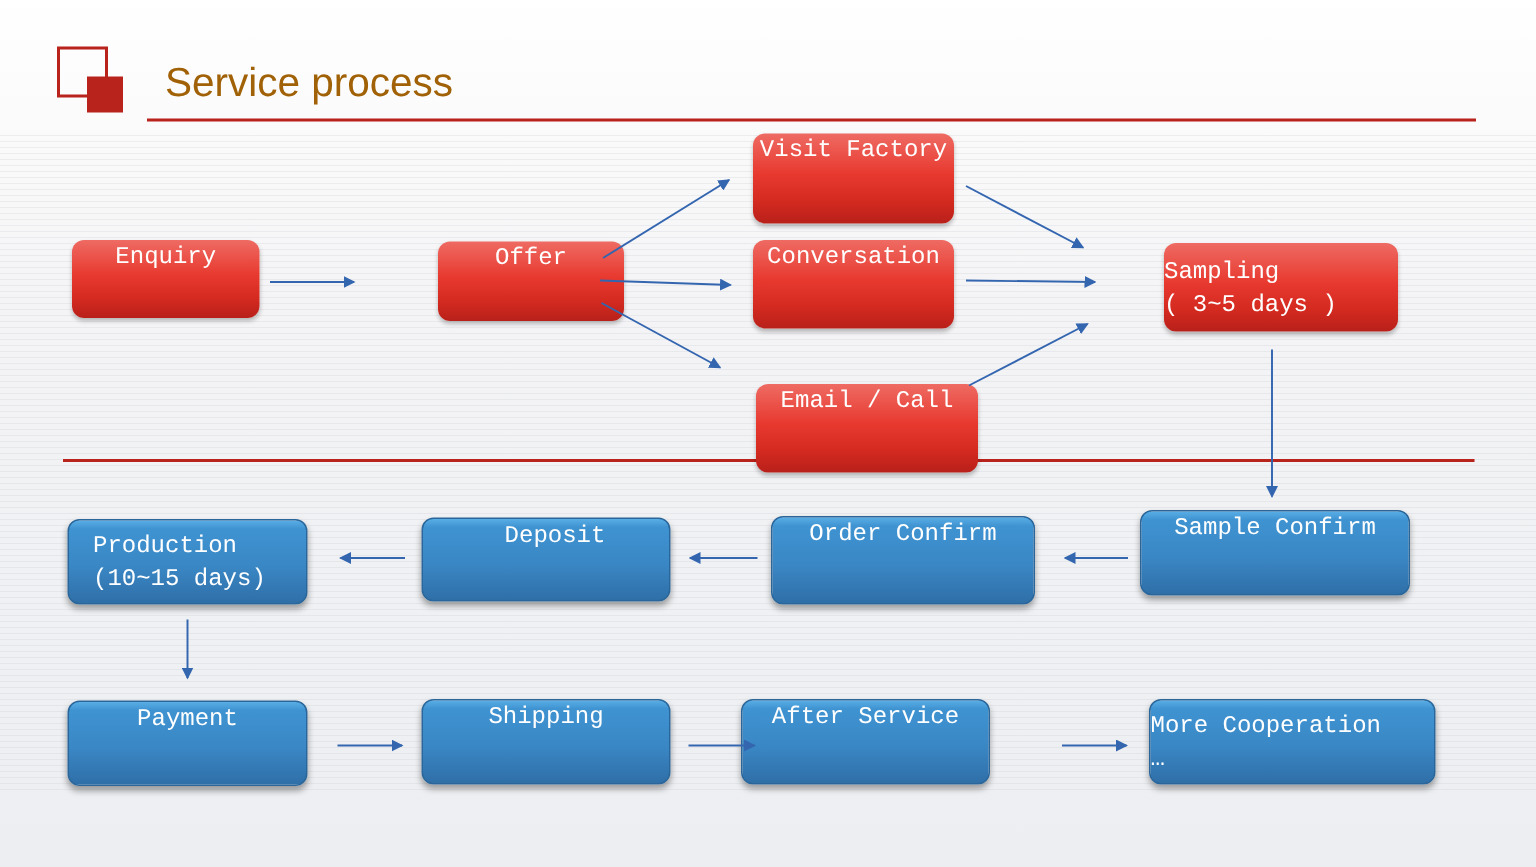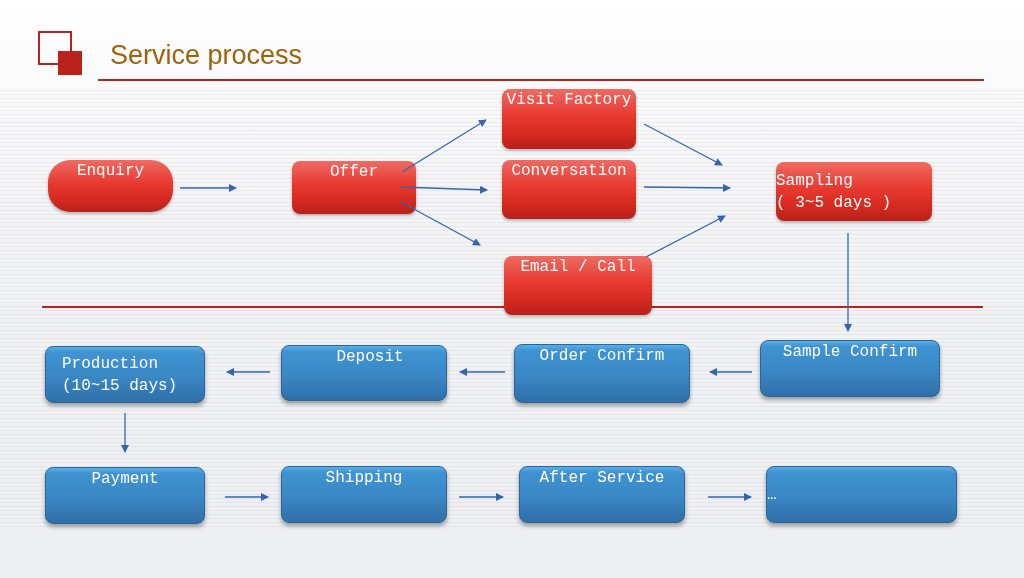--- a/index.html
+++ b/index.html
@@ -28,21 +28,21 @@
 <div class="bg-lines"></div>
 
 <div class="logo">
   <div class="outer"></div>
   <div class="inner"></div>
 </div>
 <div class="title">Service process</div>
 <div class="rule" style="left:98px;top:79px;width:886px;"></div>
 <div class="rule" style="left:42px;top:306px;width:941px;"></div>
 
-<div class="box red" style="left:48px;top:160px;width:125px;height:52px;border-radius:22px;">
+<div class="box red" style="left:48px;top:160px;width:125px;height:52px;">
   <span>Enquiry</span>
 </div>
 <div class="box red" style="left:253px;top:161px;width:124px;height:53px;margin-left:39px;">
   <span>Offer</span>
 </div>
 <div class="box red" style="left:502px;top:89px;width:134px;height:60px;">
   <span>Visit Factory</span>
 </div>
 <div class="box red" style="left:502px;top:160px;width:134px;height:59px;">
   <span>Conversation</span>
@@ -67,24 +67,25 @@
 <div class="box blue" style="left:45px;top:346px;width:160px;height:57px;flex-direction:column;padding-left:16px;">
   <span>Production</span>
   <span>(10~15 days)</span>
 </div>
 <div class="box blue" style="left:45px;top:467px;width:160px;height:57px;">
   <span>Payment</span>
 </div>
 <div class="box blue" style="left:281px;top:466px;width:166px;height:57px;">
   <span>Shipping</span>
 </div>
-<div class="box blue" style="left:519px;top:466px;width:166px;height:57px;">
+<div class="box blue" style="left:494px;top:466px;width:166px;height:57px;">
   <span>After Service</span>
 </div>
 <div class="box blue" style="left:766px;top:466px;width:191px;height:57px;flex-direction:column;">
+  <span>More Cooperation</span>
   <span>…</span>
 </div>
 
 <svg class="arrows" viewBox="0 0 1024 578">
   <defs>
     <marker id="ah" markerWidth="8" markerHeight="8" refX="7" refY="4" orient="auto" markerUnits="userSpaceOnUse">
       <path d="M0,0 L8,4 L0,8 Z" fill="#3466b0"></path>
     </marker>
   </defs>
   <g stroke="#3466b0" stroke-width="1.3" fill="none" marker-end="url(#ah)">

